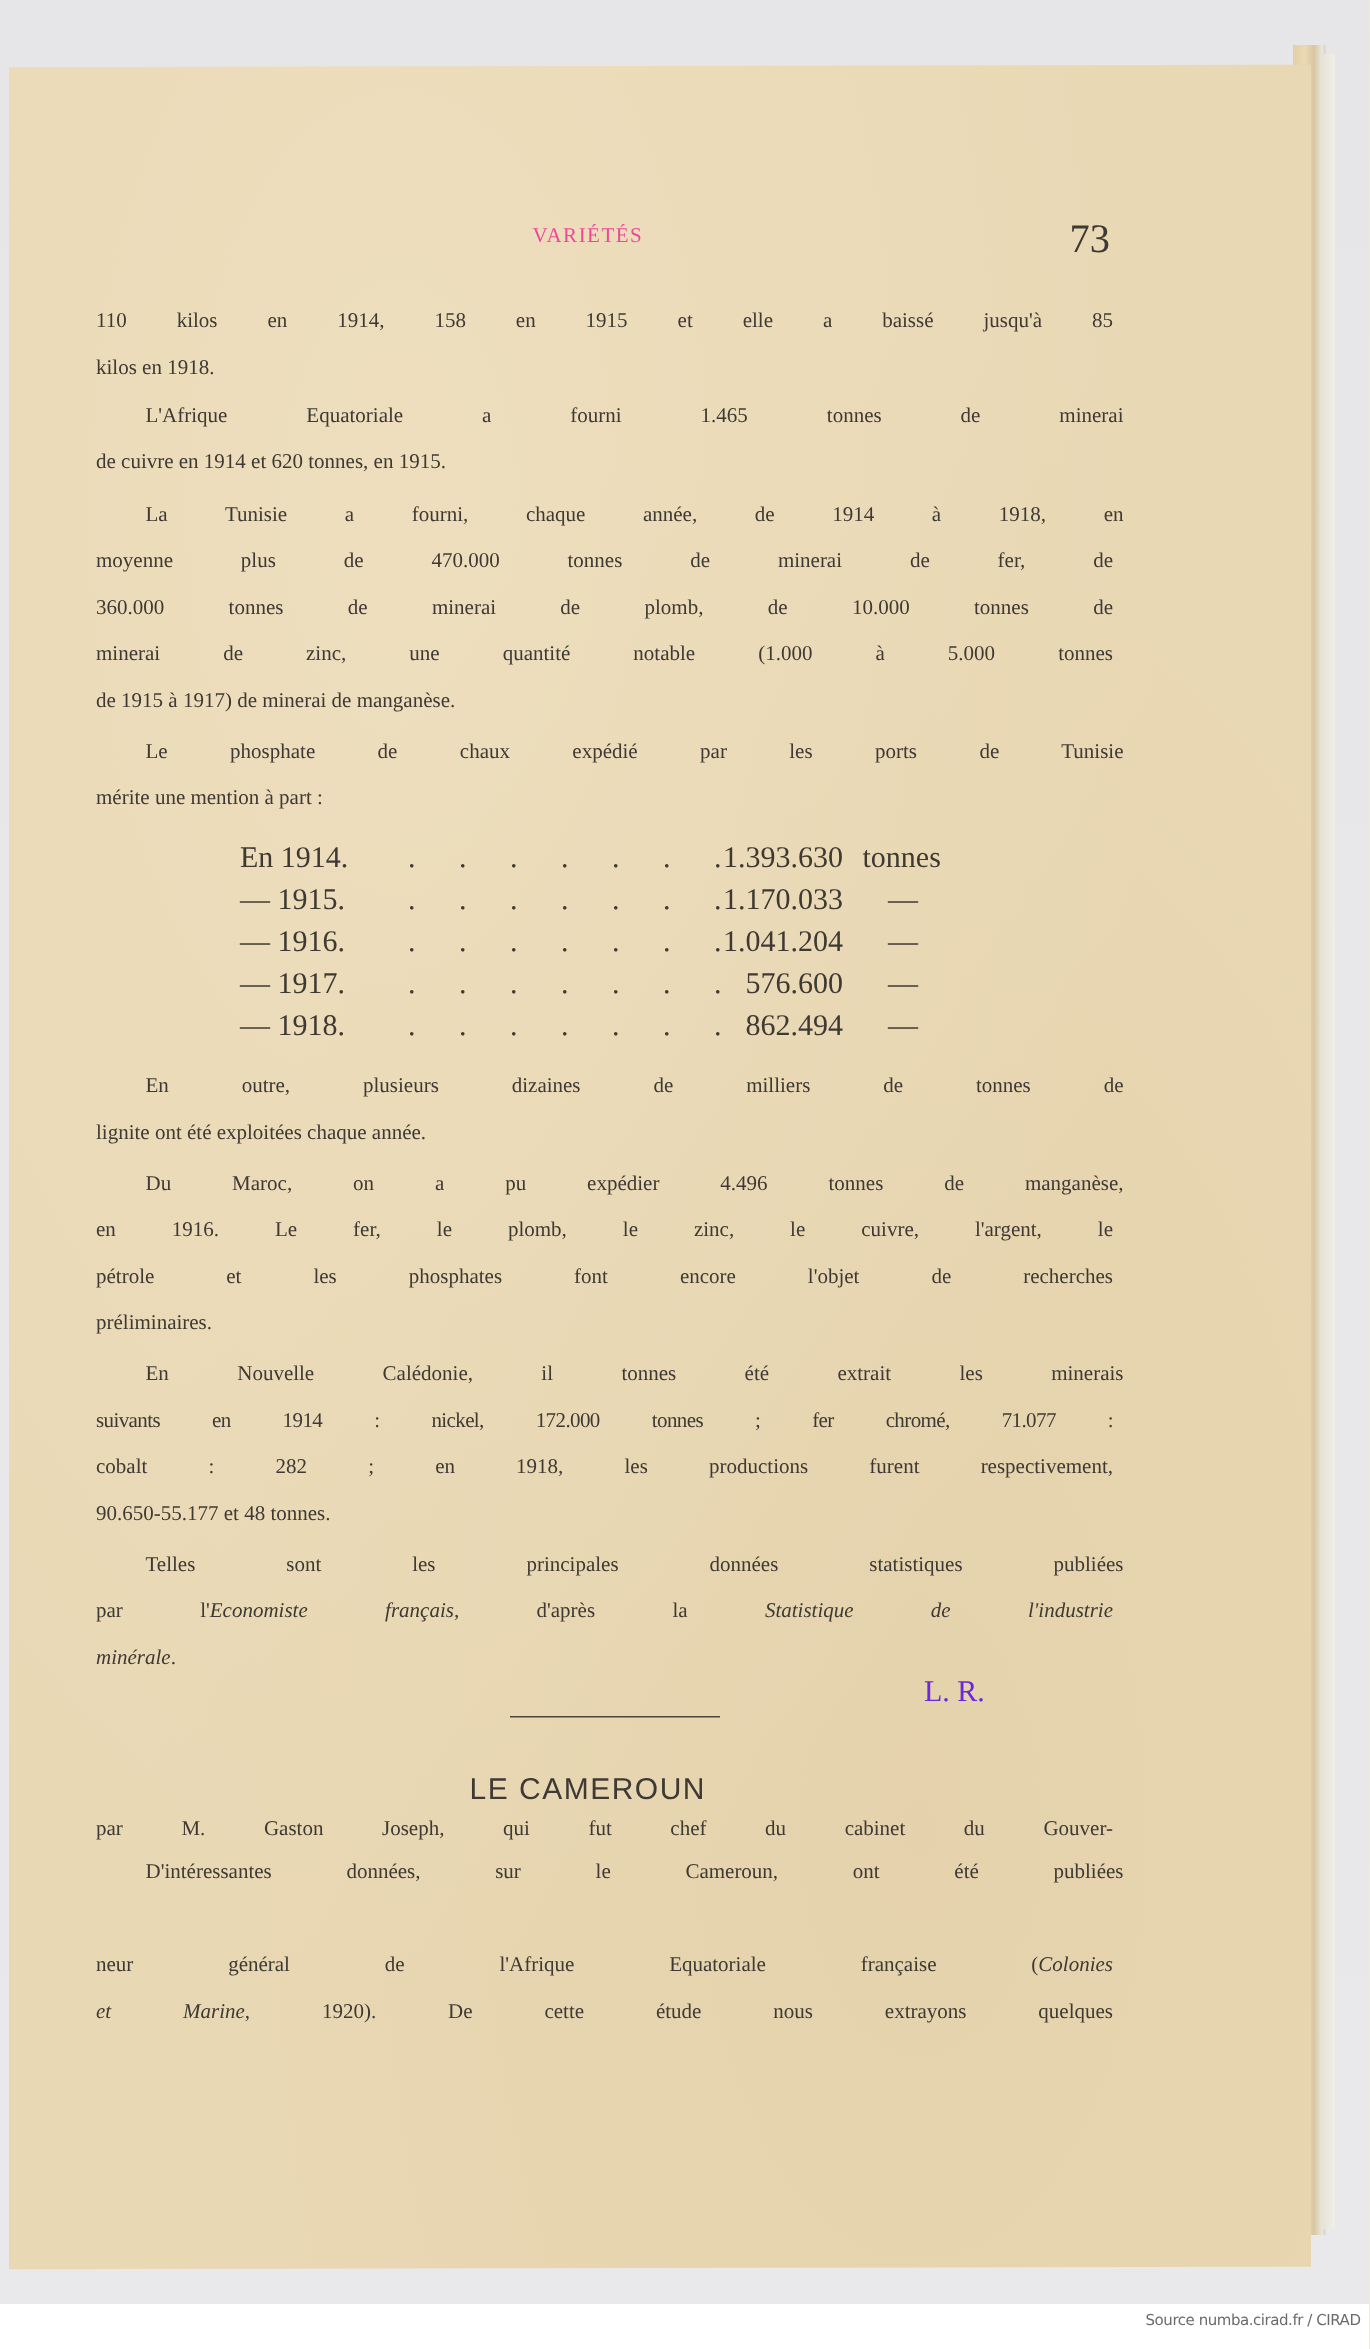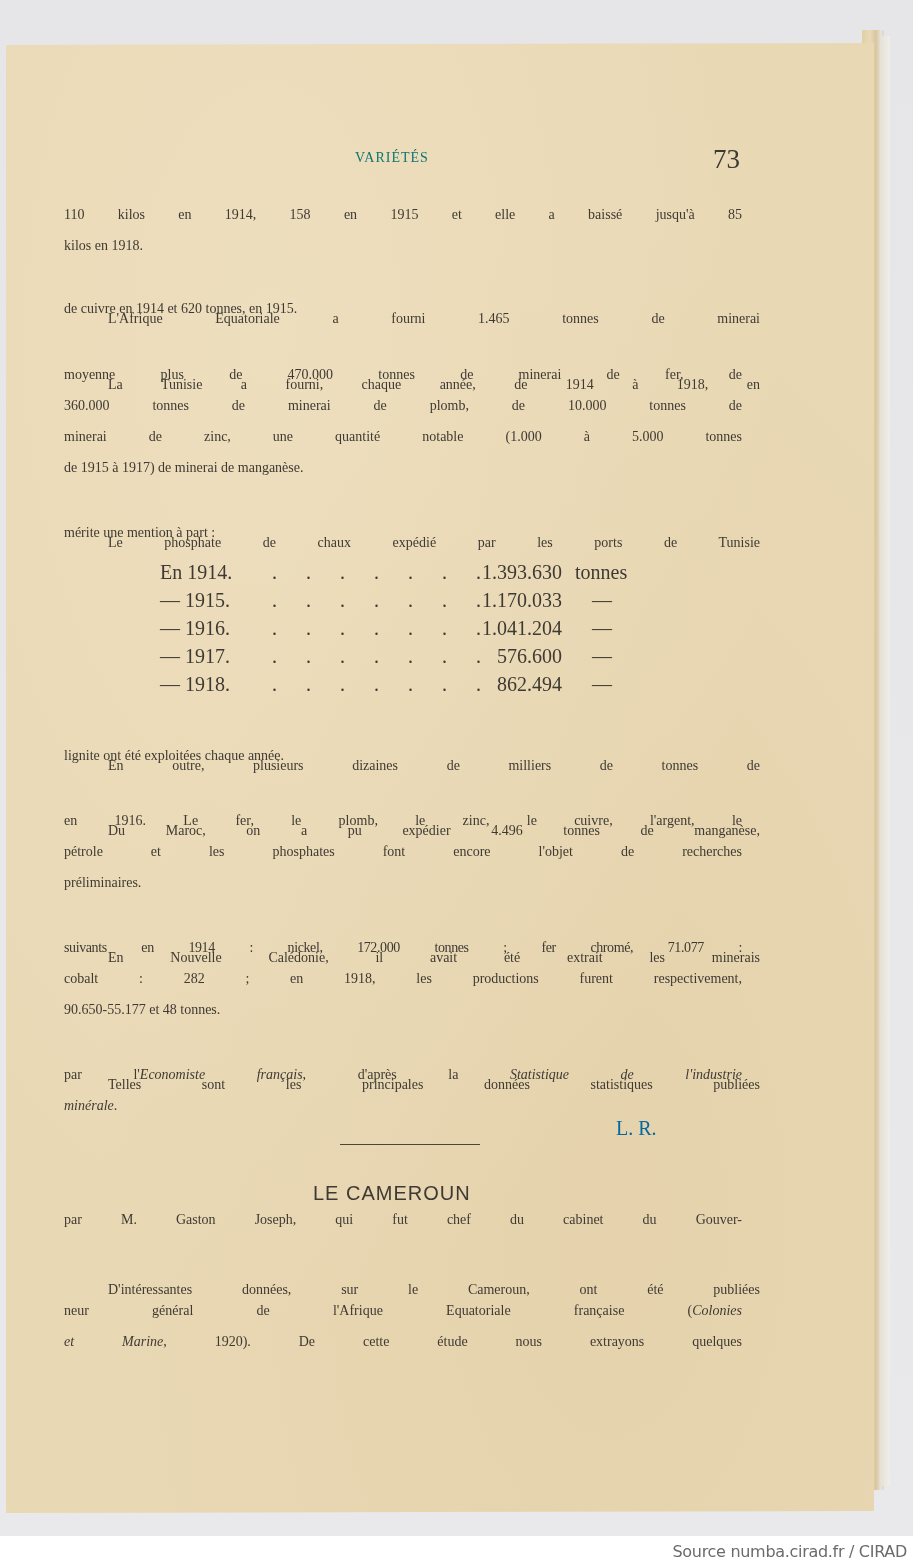--- a/index.html
+++ b/index.html
@@ -24,46 +24,46 @@
       position: absolute; left: 862px; top: 30px; width: 20px; height: 1460px;
       background: linear-gradient(90deg, #e2cfa6, #ead9b5 40%, #d8c6a0 70%, #ece8e0);
       border-right: 2px solid #dcdad4;
     }
     .page-edge2 {
       position: absolute; left: 880px; top: 36px; width: 10px; height: 1450px;
       background: linear-gradient(90deg, #e6e1d6, #f0eee9);
     }
     .running-head {
       position: absolute; left: 355px; top: 150px; font-size: 14px;
-      letter-spacing: 1px; color: #0f766e; font-family: "Liberation Serif", serif;
+      letter-spacing: 1px; color: #ec4899; font-family: "Liberation Serif", serif;
     }
     .page-num {
       position: absolute; left: 713px; top: 144px; font-size: 27px;
       color: #3d3a33; font-family: "Liberation Serif", serif;
     }
     .line {
       position: absolute; left: 64px; width: 678px; font-size: 14px;
       line-height: 31px; text-align: justify; text-align-last: justify;
       color: #3e3a33; font-family: "Liberation Serif", serif; white-space: nowrap;
     }
     .line.last { text-align-last: left; }
-    .line.indent { left: 108px; width: 652px; margin-top: 41px; }
+    .line.indent { left: 97px; width: 652px; }
     .tbl-row { position: absolute; left: 160px; font-size: 20px; color: #3e3a33; font-family: "Liberation Serif", serif; }
     .tbl-year { position: absolute; left: 0; white-space: nowrap; text-align: center; }
     .tbl-dots { position: absolute; left: 112px; white-space: nowrap; letter-spacing: 12px; }
     .tbl-val { position: absolute; right: -402px; width: 120px; text-align: right; white-space: nowrap; }
     .tbl-unit { position: absolute; left: 415px; white-space: nowrap; }
-    .sig { position: absolute; left: 616px; top: 1117px; font-size: 20px; color: #0369a1; font-family: "Liberation Serif", serif; }
+    .sig { position: absolute; left: 616px; top: 1117px; font-size: 20px; color: #6d28d9; font-family: "Liberation Serif", serif; }
     .rule { position: absolute; left: 340px; top: 1144px; width: 140px; height: 0; border-top: 1.5px solid #4a463d; }
     .section-title {
       position: absolute; left: 313px; top: 1182px; font-size: 20px; letter-spacing: 1px;
       color: #3e3a33; font-family: "Liberation Sans", sans-serif;
     }
     .source {
-      position: absolute; right: 6px; top: 1542px; font-size: 16px; color: #6b6b6b;
+      position: absolute; right: 6px; top: 1542px; font-size: 10px; color: #6b6b6b;
       font-family: "DejaVu Sans", sans-serif; letter-spacing: -0.3px;
     }
     i { font-style: italic; }
   </style>
 </head>
 <body>
 
 <div class="scan-bg"></div>
 <div class="page-edge"></div>
 <div class="page-edge2"></div>
@@ -121,21 +121,21 @@
 </div>
 
 <div class="line indent" style="top:709px">En outre, plusieurs dizaines de milliers de tonnes de</div>
 <div class="line last" style="top:740px">lignite ont été exploitées chaque année.</div>
 
 <div class="line indent" style="top:774px">Du Maroc, on a pu expédier 4.496 tonnes de manganèse,</div>
 <div class="line" style="top:805px">en 1916. Le fer, le plomb, le zinc, le cuivre, l'argent, le</div>
 <div class="line" style="top:836px">pétrole et les phosphates font encore l'objet de recherches</div>
 <div class="line last" style="top:867px">préliminaires.</div>
 
-<div class="line indent" style="top:901px">En Nouvelle Calédonie, il avait été extrait les minerais</div>
+<div class="line indent" style="top:901px">En Nouvelle Calédonie, il tonnes été extrait les minerais</div>
 <div class="line" style="top:932px; letter-spacing:-0.4px">suivants en 1914 : nickel, 172.000 tonnes ; fer chromé, 71.077 :</div>
 <div class="line" style="top:963px">cobalt : 282 ; en 1918, les productions furent respectivement,</div>
 <div class="line last" style="top:994px">90.650-55.177 et 48 tonnes.</div>
 
 <div class="line indent" style="top:1028px">Telles sont les principales données statistiques publiées</div>
 <div class="line" style="top:1059px"><span>par l'</span><i>Economiste français</i><span>, d'après la </span><i>Statistique de l'industrie</i></div>
 <div class="line last" style="top:1090px"><i>minérale</i><span>.</span></div>
 
 <div class="sig">L. R.</div>
 <div class="rule"></div>

